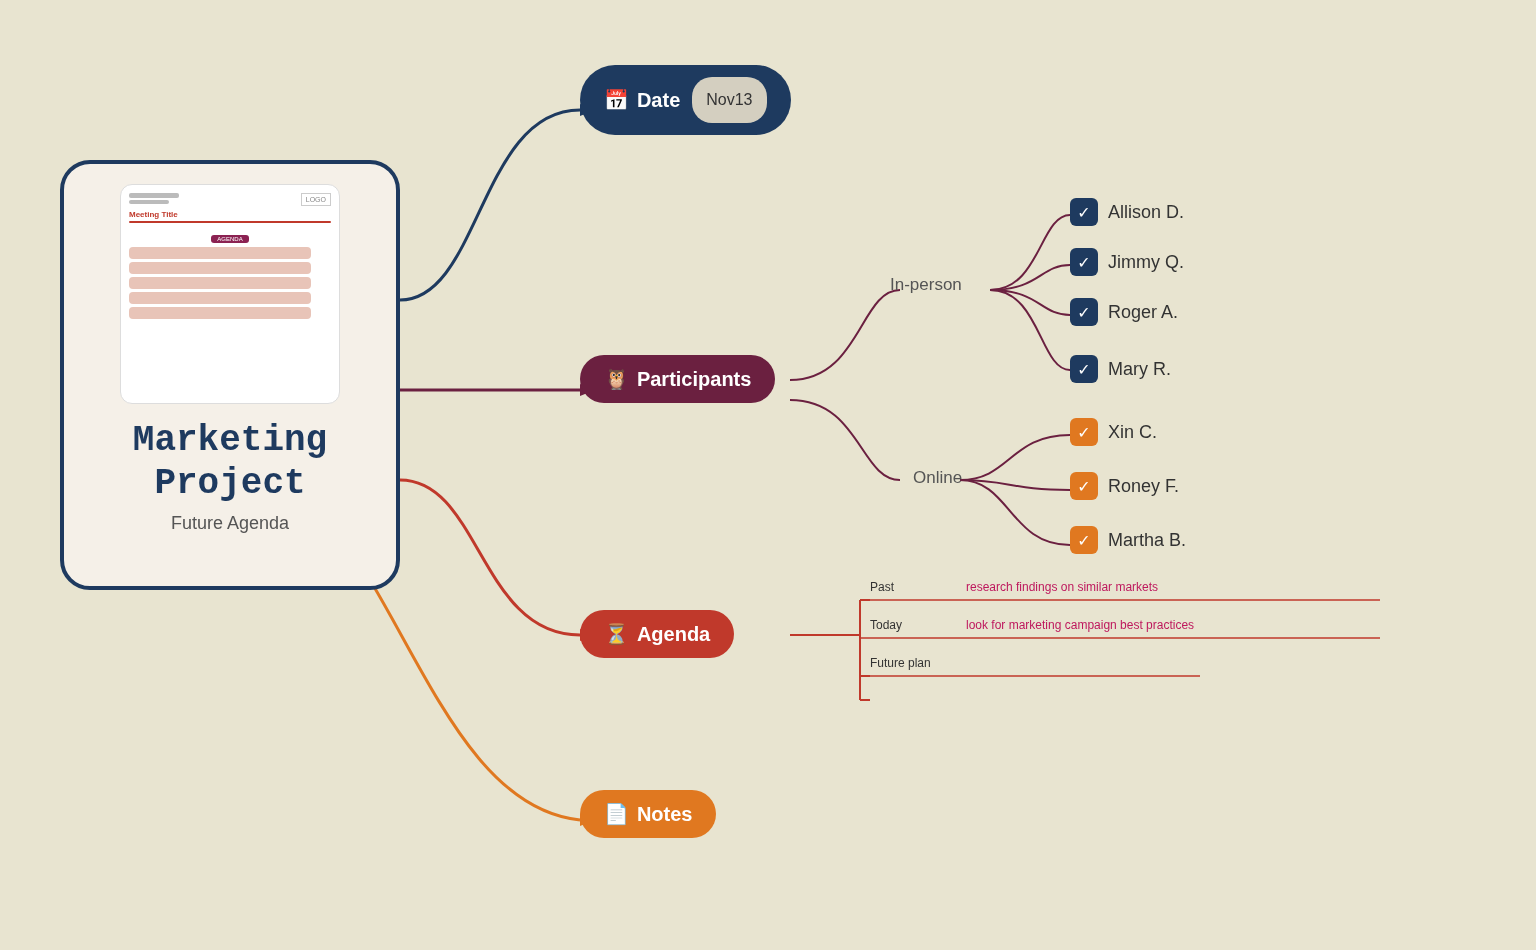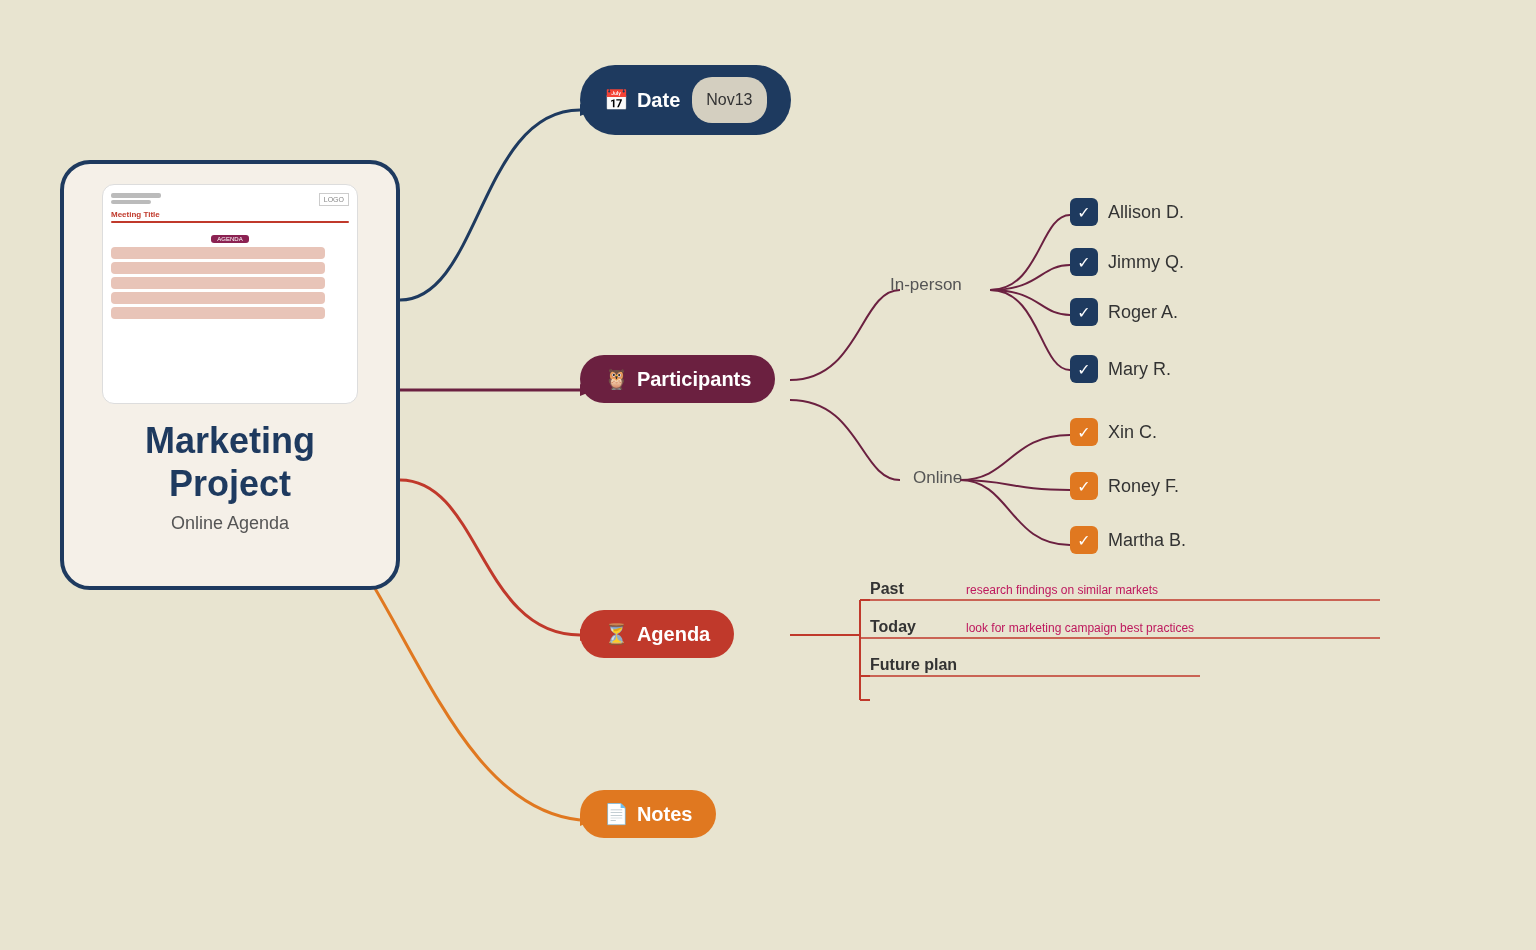--- a/index.html
+++ b/index.html
@@ -29,21 +29,21 @@
       border: 4px solid #1e3a5f;
       border-radius: 30px;
       background: #f5f0e8;
       display: flex;
       flex-direction: column;
       align-items: center;
       padding: 20px;
     }
 
     .card-preview {
-      width: 256px;
+      width: 220px;
       height: 220px;
       background: white;
       border-radius: 12px;
       border: 1px solid #ddd;
       padding: 8px;
       position: relative;
       overflow: hidden;
     }
 
     .card-preview-header {
@@ -91,20 +91,21 @@
       width: 90%;
     }
 
     .central-title {
       font-size: 36px;
       font-weight: bold;
       color: #1e3a5f;
       text-align: center;
       margin-top: 15px;
       line-height: 1.2;
+      font-family: Liberation Mono, monospace;
     }
 
     .central-subtitle {
       font-size: 18px;
       color: #555;
       text-align: center;
       margin-top: 8px;
     }
 
     
@@ -198,22 +199,22 @@
 
     
     .agenda-item {
       position: absolute;
       display: flex;
       align-items: baseline;
       gap: 16px;
     }
 
     .agenda-label {
-      font-size: 16px;
-      font-weight: bold;
+      font-size: 12px;
+      font-weight: normal;
       color: #333;
       white-space: nowrap;
       min-width: 80px;
     }
 
     .agenda-text {
       font-size: 12px;
       color: #be185d;
     }
   </style>
@@ -278,21 +279,21 @@
     <div style="text-align:center;">
       <div class="card-preview-agenda-label">AGENDA</div>
     </div>
     <div class="card-preview-item"></div>
     <div class="card-preview-item"></div>
     <div class="card-preview-item"></div>
     <div class="card-preview-item"></div>
     <div class="card-preview-item"></div>
   </div>
   <div class="central-title">Marketing<br>Project</div>
-  <div class="central-subtitle">Online Agenda</div>
+  <div class="central-subtitle">Future Agenda</div>
 </div>
 
 <div class="node node-date">
   <span>📅</span>
   <span>Date</span>
   <span class="node-date-value">Nov13</span>
 </div>
 
 <div class="node node-participants">
   <span>🦉</span>

